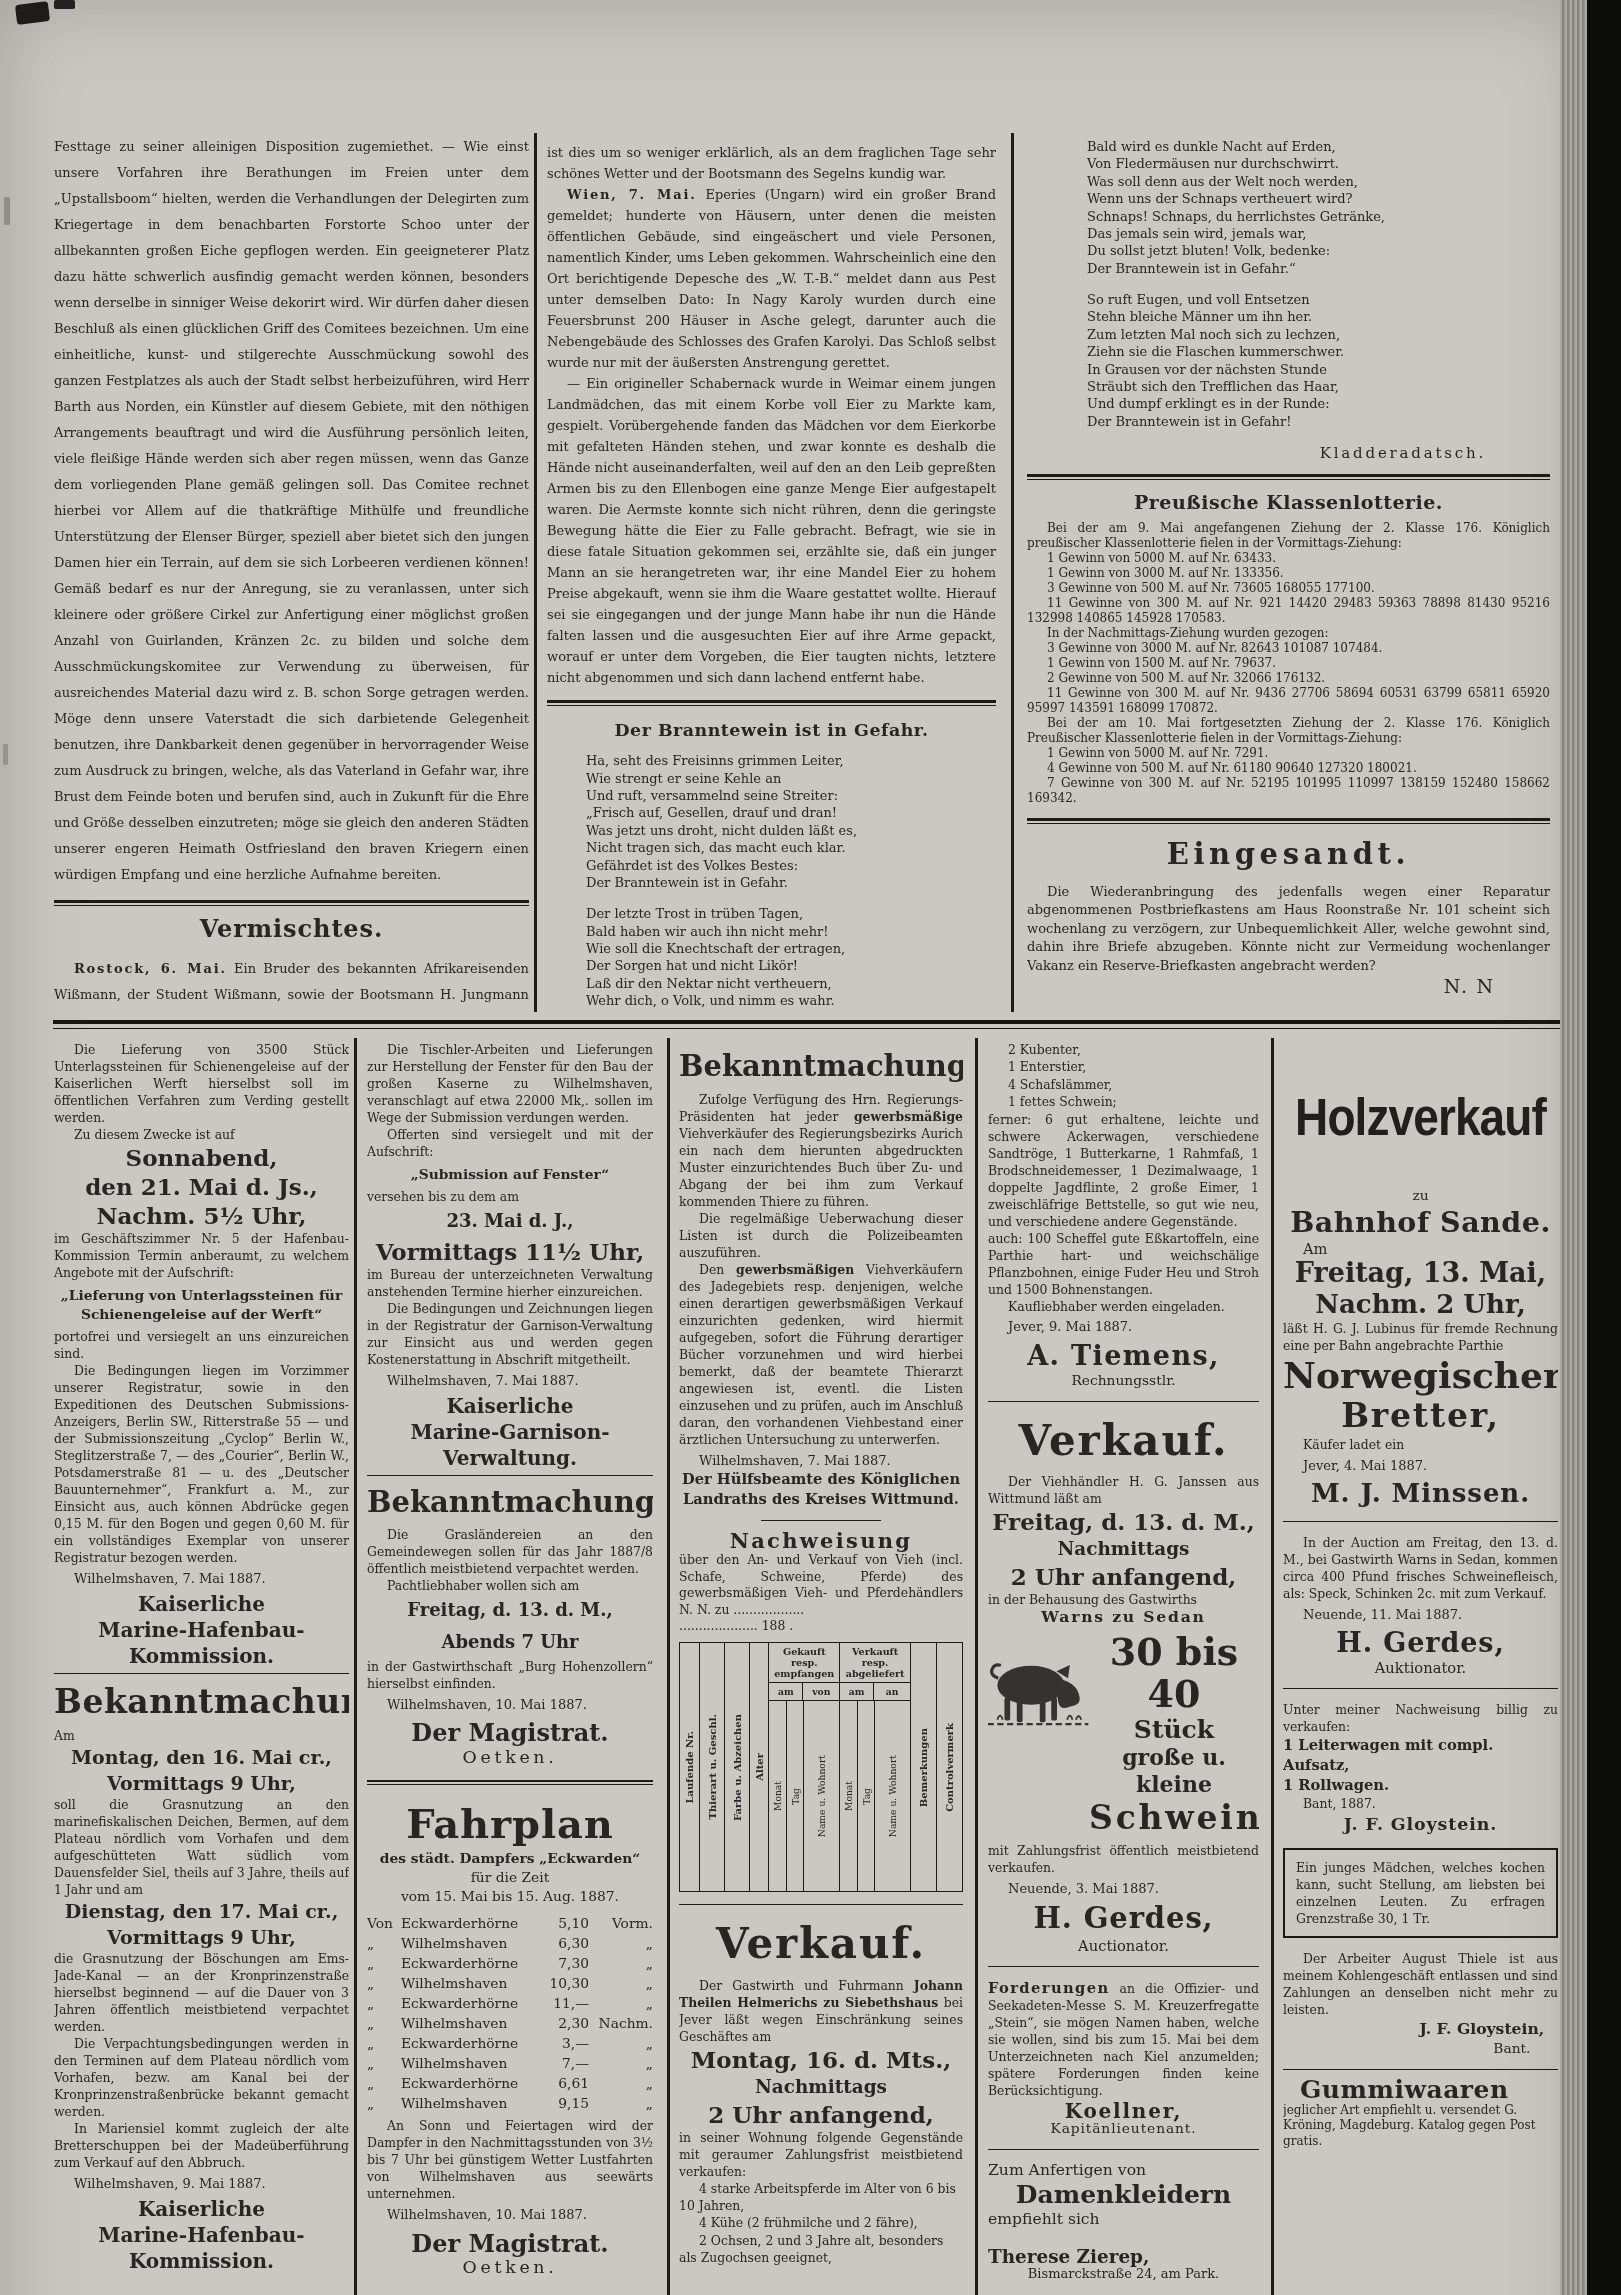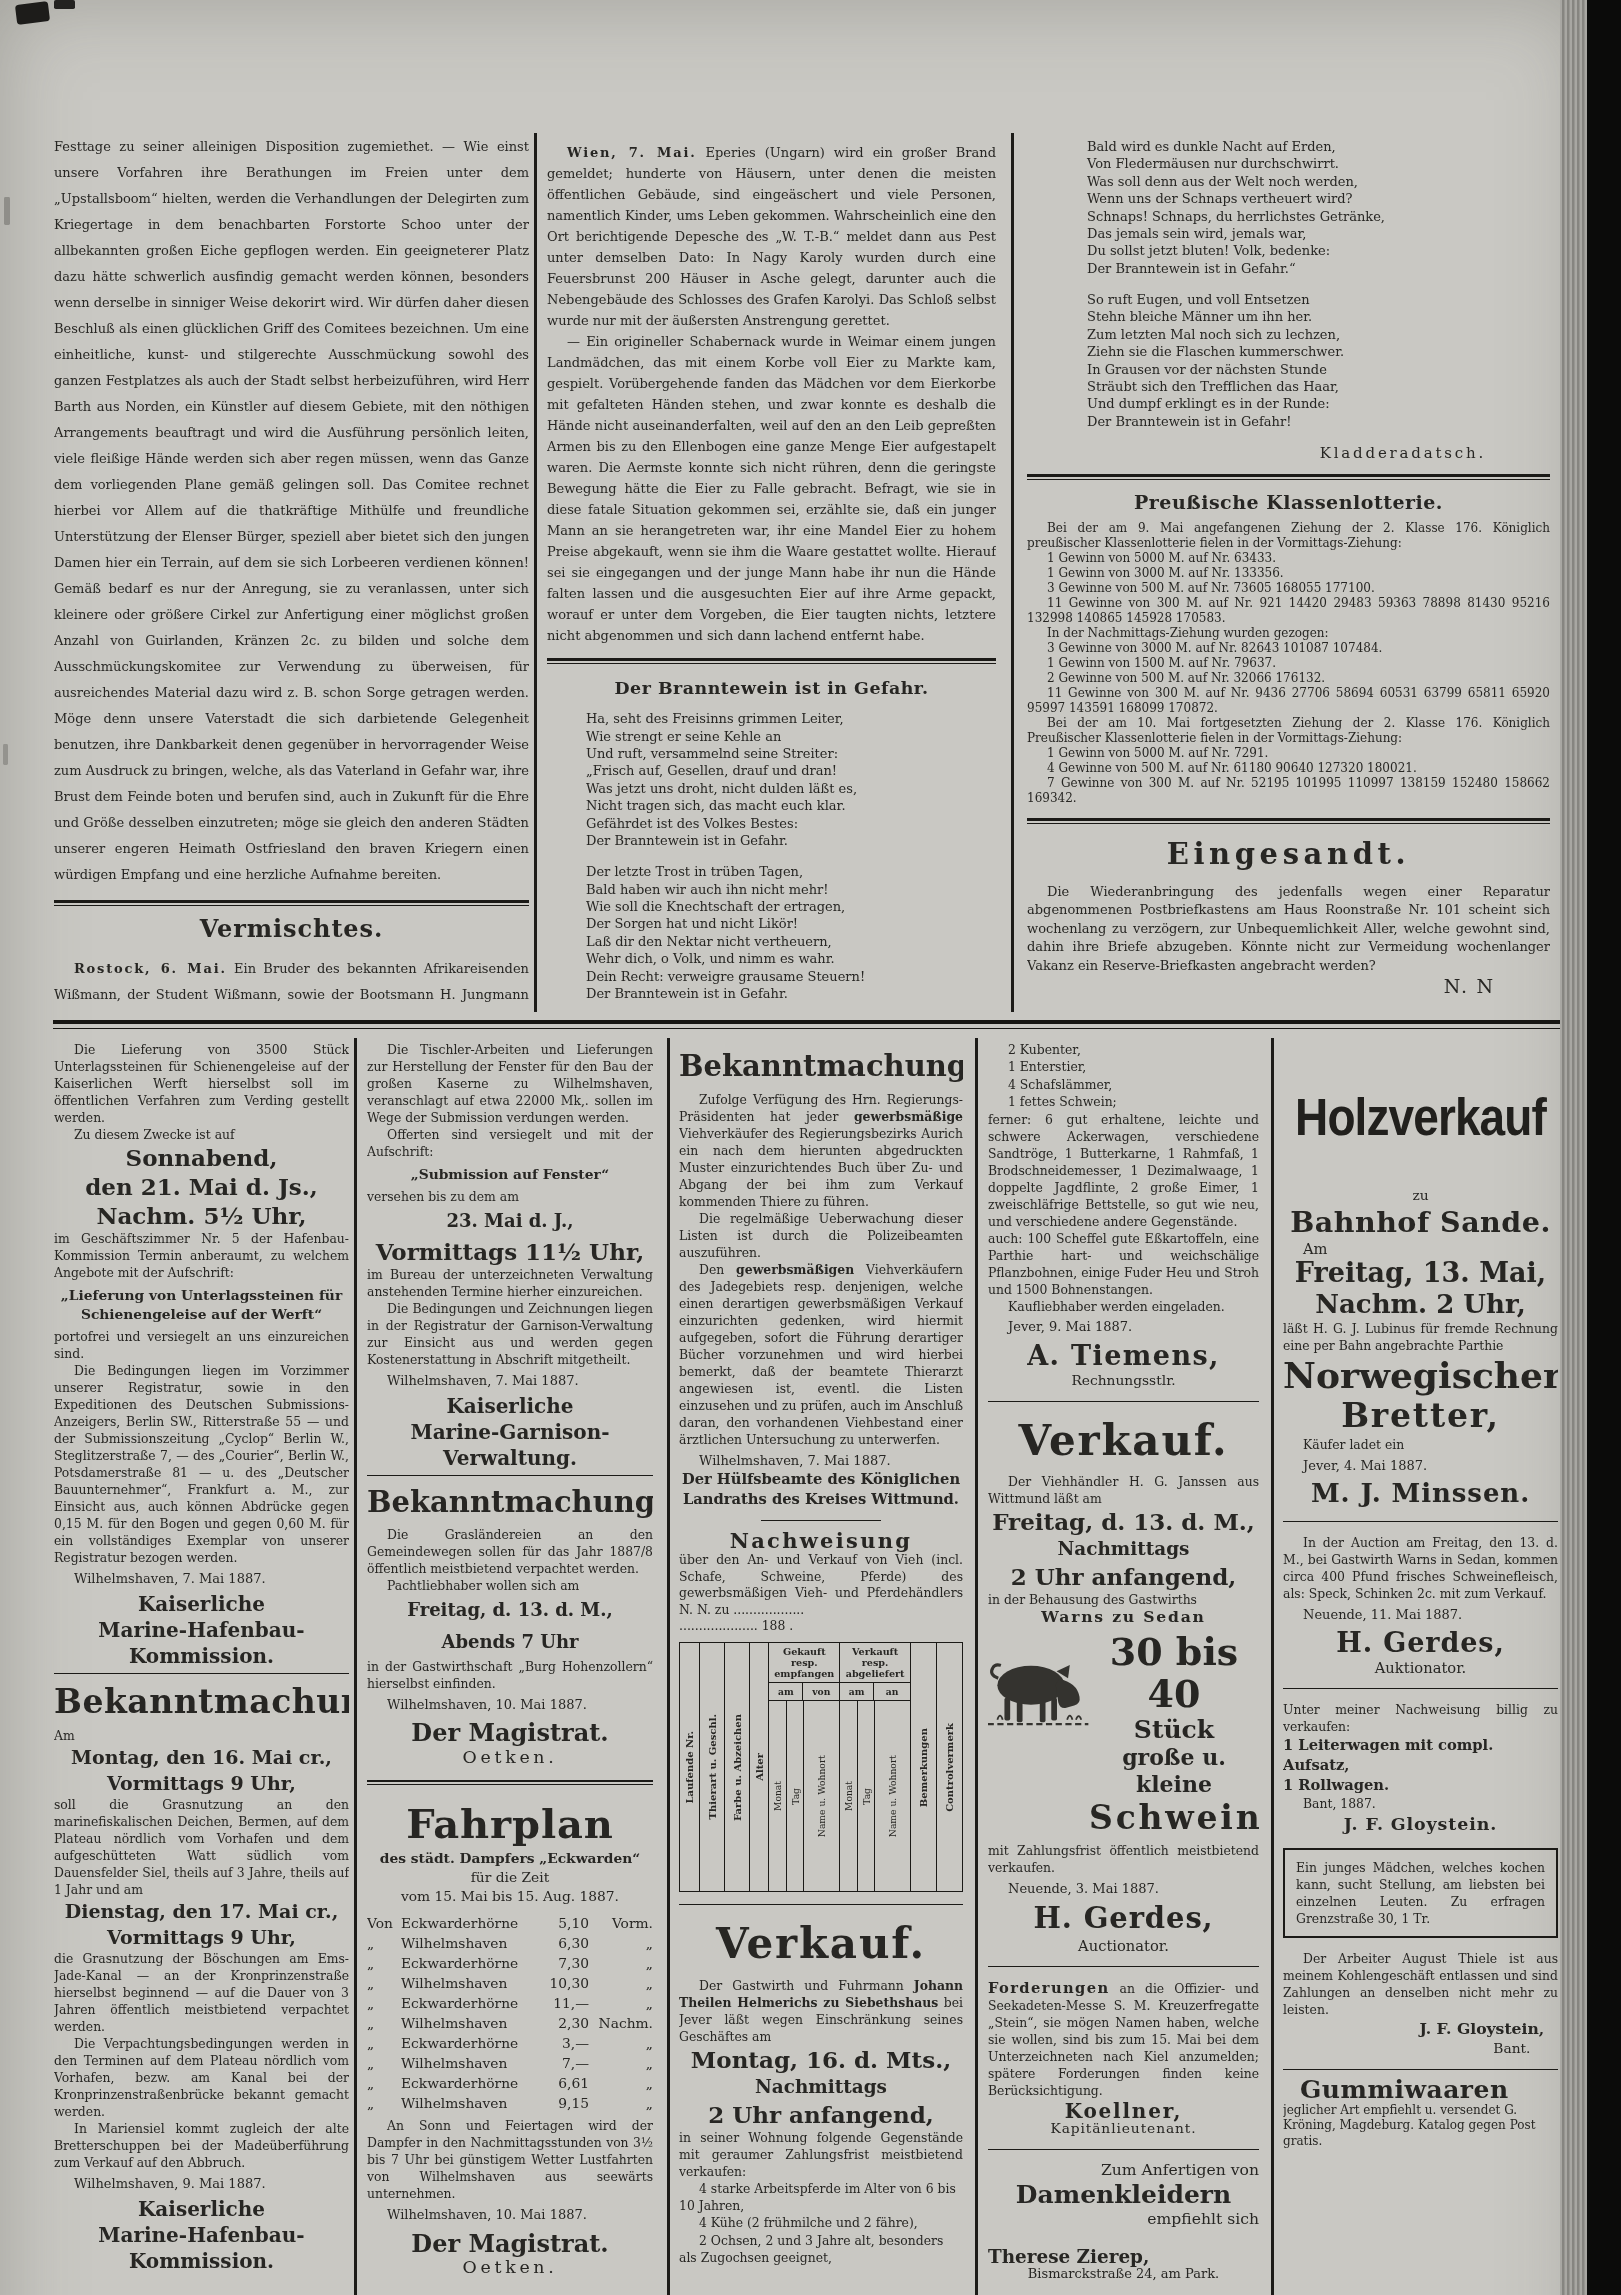--- a/index.html
+++ b/index.html
@@ -93,21 +93,21 @@
   .pig-block{position:relative;min-height:138px;margin:5.5px 0;}
   .pig-svg{position:absolute;left:-2.8px;top:21px;width:106px;height:78px;}
   .pig-text{margin-left:101px;text-align:center;}
   .big-3040{font-size:38px;line-height:42px;font-weight:700;}
   .big-stueck{font-size:25px;line-height:29px;font-weight:700;}
   .big-gross{font-size:22px;line-height:27px;font-weight:700;}
   .big-schweine{font-size:33px;line-height:39px;font-weight:700;letter-spacing:2.8px;}
   .ford-lead{font-weight:700;font-size:14.7px;letter-spacing:1.4px;}
   .koellner{font-size:20px;font-weight:700;text-align:center;letter-spacing:1.8px;margin-top:4.6px;}
   .koellner-sub{font-size:13.8px;text-align:center;letter-spacing:0.9px;}
-  .damen1{font-size:15.6px;text-align:right;}
+  .damen1{font-size:15.6px;text-align:left;}
   .damen2{font-size:25px;line-height:32px;font-weight:700;text-align:center;}
   .damen-sig{font-size:18.4px;font-weight:700;margin-top:20px;}
   .damen-addr{font-size:13px;text-align:center;}
   .holz-title{font-family:"Liberation Sans","DejaVu Sans",sans-serif;font-weight:700;font-size:46px;line-height:54px;
     text-align:center;transform:scaleY(1.12);transform-origin:top;letter-spacing:-0.9px;color:#21201d;}
   .holz-zu{font-size:13.8px;text-align:center;margin-top:6.4px;}
   .holz-bahnhof{font-size:28.5px;line-height:36px;font-weight:700;text-align:center;letter-spacing:0.5px;}
   .holz-am{font-size:14.7px;text-indent:20px;}
   .holz-d1{font-size:27px;line-height:31px;font-weight:700;text-align:center;}
   .holz-d2{font-size:26px;line-height:32px;font-weight:700;text-align:center;}
@@ -125,20 +125,21 @@
   <div class="paper"></div>
 
   <div class="col ed1" style="left:54px;top:134px;width:475px;height:876px;">
     <p class="j">Festtage zu seiner alleinigen Disposition zugemiethet. — Wie einst unsere Vorfahren ihre Berathungen im Freien unter dem „Upstallsboom“ hielten, werden die Verhandlungen der Delegirten zum Kriegertage in dem benachbarten Forstorte Schoo unter der allbekannten großen Eiche gepflogen werden. Ein geeigneterer Platz dazu hätte schwerlich ausfindig gemacht werden können, besonders wenn derselbe in sinniger Weise dekorirt wird. Wir dürfen daher diesen Beschluß als einen glücklichen Griff des Comitees bezeichnen. Um eine einheitliche, kunst- und stilgerechte Ausschmückung sowohl des ganzen Festplatzes als auch der Stadt selbst herbeizuführen, wird Herr Barth aus Norden, ein Künstler auf diesem Gebiete, mit den nöthigen Arrangements beauftragt und wird die Ausführung persönlich leiten, viele fleißige Hände werden sich aber regen müssen, wenn das Ganze dem vorliegenden Plane gemäß gelingen soll. Das Comitee rechnet hierbei vor Allem auf die thatkräftige Mithülfe und freundliche Unterstützung der Elenser Bürger, speziell aber bietet sich den jungen Damen hier ein Terrain, auf dem sie sich Lorbeeren verdienen können! Gemäß bedarf es nur der Anregung, sie zu veranlassen, unter sich kleinere oder größere Cirkel zur Anfertigung einer möglichst großen Anzahl von Guirlanden, Kränzen 2c. zu bilden und solche dem Ausschmückungskomitee zur Verwendung zu überweisen, für ausreichendes Material dazu wird z. B. schon Sorge getragen werden. Möge denn unsere Vaterstadt die sich darbietende Gelegenheit benutzen, ihre Dankbarkeit denen gegenüber in hervorragender Weise zum Ausdruck zu bringen, welche, als das Vaterland in Gefahr war, ihre Brust dem Feinde boten und berufen sind, auch in Zukunft für die Ehre und Größe desselben einzutreten; möge sie gleich den anderen Städten unserer engeren Heimath Ostfriesland den braven Kriegern einen würdigen Empfang und eine herzliche Aufnahme bereiten.</p>
     <div class="sec-rule"></div>
     <h2 class="sec-title">Vermischtes.</h2>
     <p class="j ind"><span class="opener">Rostock, 6. Mai.</span> <span>Ein Bruder des bekannten Afrikareisenden Wißmann, der Student Wißmann, sowie der Bootsmann H. Jungmann aus dem nahen Badeorte Warnemünde haben auf noch nicht aufgeklärte Weise ihren Tod gefunden. Wißmann langte am 27. v. M. mit dem Dampfschiffe „Elsa“ in Warnemünde an. Mit dem Bootsmann unternahm er am genannten Tage in einer Jolle eine Luftfahrt, vermuthlich nach Heiligendamm. Seit dieser Zeit fehlt jede Spur von den Insassen der Jolle. Dagegen hat man gestern die Vordersmack des vermißten Bootes aufgefunden. Es scheint daher festzustehen, daß beide Insassen der Jolle ertrunken sind; es</span></p>
   </div>
 
   <div class="col ed2" style="left:547px;top:142px;width:449px;height:870px;">
+    <p class="body j">ist dies um so weniger erklärlich, als an dem fraglichen Tage sehr schönes Wetter und der Bootsmann des Segelns kundig war.</p>
     <p class="body j ind"><span class="opener">Wien, 7. Mai.</span> <span>Eperies (Ungarn) wird ein großer Brand gemeldet; hunderte von Häusern, unter denen die meisten öffentlichen Gebäude, sind eingeäschert und viele Personen, namentlich Kinder, ums Leben gekommen. Wahrscheinlich eine den Ort berichtigende Depesche des „W. T.-B.“ meldet dann aus Pest unter demselben Dato: In Nagy Karoly wurden durch eine Feuersbrunst 200 Häuser in Asche gelegt, darunter auch die Nebengebäude des Schlosses des Grafen Karolyi. Das Schloß selbst wurde nur mit der äußersten Anstrengung gerettet.</span></p>
     <p class="body j ind">— Ein origineller Schabernack wurde in Weimar einem jungen Landmädchen, das mit einem Korbe voll Eier zu Markte kam, gespielt. Vorübergehende fanden das Mädchen vor dem Eierkorbe mit gefalteten Händen stehen, und zwar konnte es deshalb die Hände nicht auseinanderfalten, weil auf den an den Leib gepreßten Armen bis zu den Ellenbogen eine ganze Menge Eier aufgestapelt waren. Die Aermste konnte sich nicht rühren, denn die geringste Bewegung hätte die Eier zu Falle gebracht. Befragt, wie sie in diese fatale Situation gekommen sei, erzählte sie, daß ein junger Mann an sie herangetreten war, ihr eine Mandel Eier zu hohem Preise abgekauft, wenn sie ihm die Waare gestattet wollte. Hierauf sei sie eingegangen und der junge Mann habe ihr nun die Hände falten lassen und die ausgesuchten Eier auf ihre Arme gepackt, worauf er unter dem Vorgeben, die Eier taugten nichts, letztere nicht abgenommen und sich dann lachend entfernt habe.</p>
     <div class="sec-rule"></div>
     <h3 class="poem-title">Der Branntewein ist in Gefahr.</h3>
     <p class="poem">Ha, seht des Freisinns grimmen Leiter,
 Wie strengt er seine Kehle an
 Und ruft, versammelnd seine Streiter:
 „Frisch auf, Gesellen, drauf und dran!
 Was jetzt uns droht, nicht dulden läßt es,
 Nicht tragen sich, das macht euch klar.

